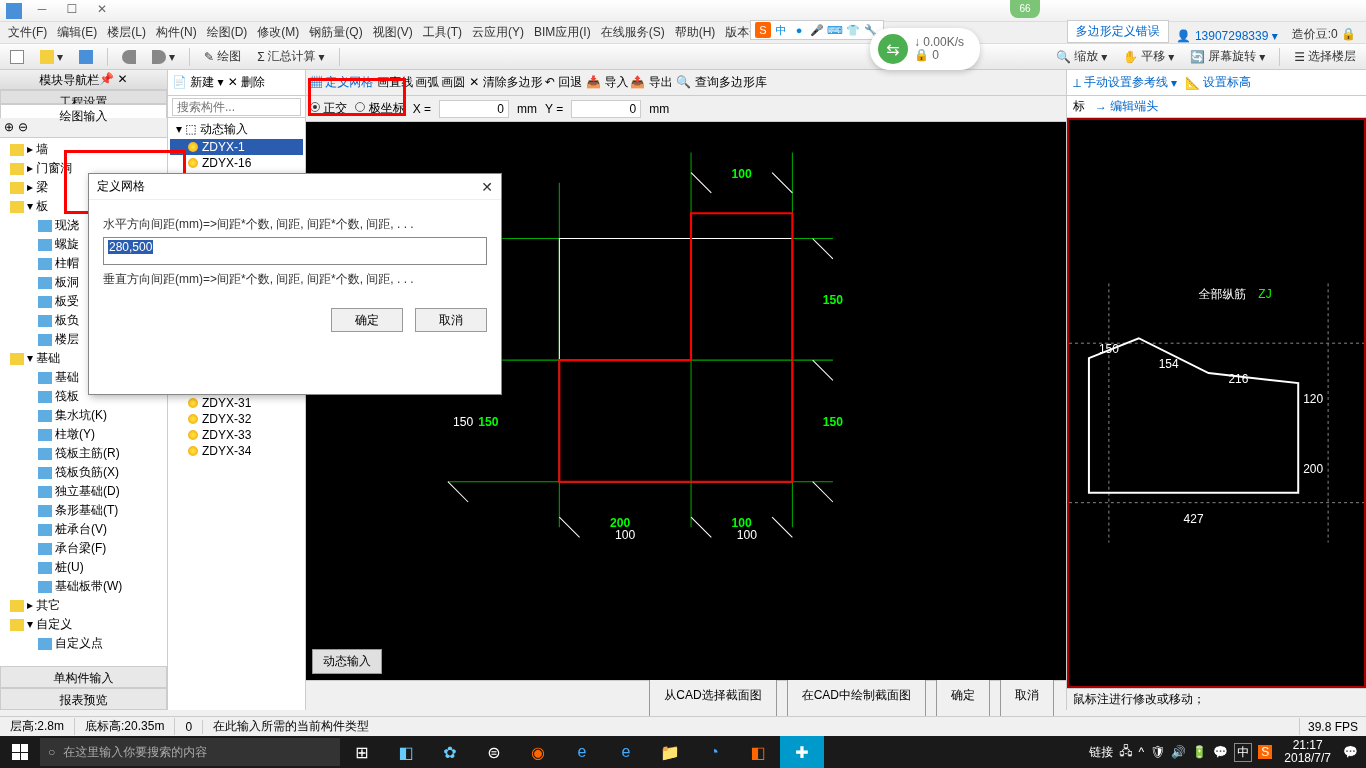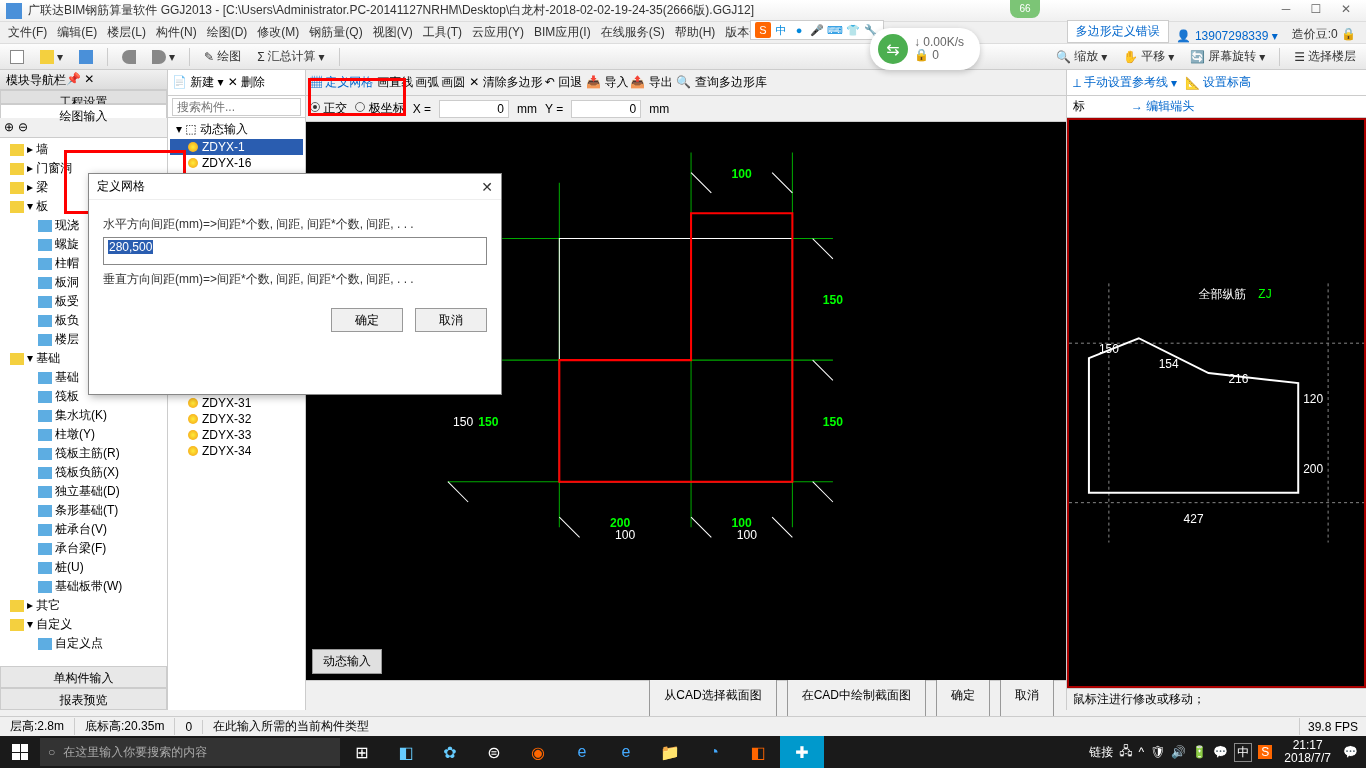--- a/index.html
+++ b/index.html
@@ -46,21 +46,21 @@
 .ic-redo { background: #888; border-radius: 0 50% 50% 0; }
 
 
 .red-box { position: absolute; border: 3px solid red; z-index: 10; pointer-events: none; }
 .red-box-1 { left: 308px; top: 78px; width: 98px; height: 38px; }
 .red-box-2 { left: 64px; top: 150px; width: 122px; height: 64px; }
 
 
 .main { display: flex; height: 640px; }
 .left-panel { width: 168px; background: #f0f0f0; border-right: 1px solid #ccc; display: flex; flex-direction: column; }
-.panel-header { height: 20px; background: linear-gradient(#f0f0f0,#ddd); border-bottom: 1px solid #ccc; padding: 2px 6px; display: flex; justify-content: flex-start; }
+.panel-header { height: 20px; background: linear-gradient(#f0f0f0,#ddd); border-bottom: 1px solid #ccc; padding: 2px 6px; display: flex; justify-content: center; }
 .panel-tabs { display: flex; height: 14px; }
 .panel-tab { flex: 1; text-align: center; padding: 3px; background: #e0e0e0; border: 1px solid #ccc; }
 .panel-tab.active { background: #fff; border-bottom: none; }
 .tree { flex: 1; background: #fff; overflow: hidden; padding: 2px; }
 .tree-row { padding: 1px 2px 1px 16px; white-space: nowrap; display: flex; align-items: center; gap: 3px; }
 .tree-row.lvl1 { padding-left: 8px; }
 .tree-row.lvl3 { padding-left: 36px; }
 .tree-icon { width: 14px; height: 12px; display: inline-block; }
 .ic-folder { background: #f4d03f; }
 .ic-item { background: #5dade2; }
@@ -129,21 +129,20 @@
 .taskbar .clock { text-align: center; line-height: 13px; font-size: 11px; padding: 0 6px; }
 
 .radio-dot { width: 10px; height: 10px; border: 1px solid #666; border-radius: 50%; display: inline-block; }
 .radio-dot.on::after { content: ""; display: block; width: 4px; height: 4px; background: #333; border-radius: 50%; margin: 2px; }
 </style>
 </head>
 <body>
 
 <div class="titlebar">
   <div class="app-icon"></div>
-  <div class="title-text">广联达BIM钢筋算量软件 GGJ2013 - [C:\Users\Administrator.PC-20141127NRHM\Desktop\白龙村-2018-02-02-19-24-35(2666版).GGJ12]</div>
   <div class="win-btns">
     <div class="win-btn">─</div>
     <div class="win-btn">☐</div>
     <div class="win-btn">✕</div>
   </div>
 </div>
 <div class="net-badge">66</div>
 
 <div class="ime-bar">
   <span class="ime-s">S</span>
@@ -378,21 +377,21 @@
     </div>
   </div>
 
   <div class="right-panel">
     <div class="right-header">
       <span class="rh-btn">⟂ <span>手动设置参考线</span> ▾</span>
       <span class="rh-btn">📐 <span>设置标高</span></span>
     </div>
     <div class="right-sub">
       <span>标</span>
-      <span style="color:#0066cc;margin-left:36px;">→ <span>编辑端头</span></span>
+      <span style="color:#0066cc;">→ <span>编辑端头</span></span>
     </div>
     <div class="right-canvas">
       <svg width="100%" height="100%" viewBox="0 0 296 400">
         <g stroke="#888" stroke-dasharray="3 3" stroke-width="1" fill="none">
           <line x1="0" y1="140" x2="296" y2="140"></line>
           <line x1="0" y1="300" x2="296" y2="300"></line>
           <line x1="40" y1="80" x2="40" y2="340"></line>
           <line x1="260" y1="80" x2="260" y2="340"></line>
         </g>
         <g stroke="#fff" stroke-width="2" fill="none">

